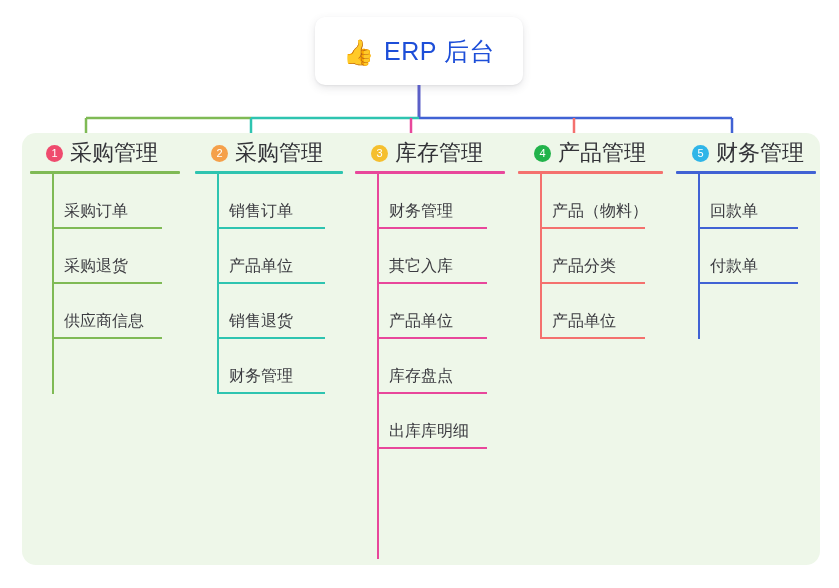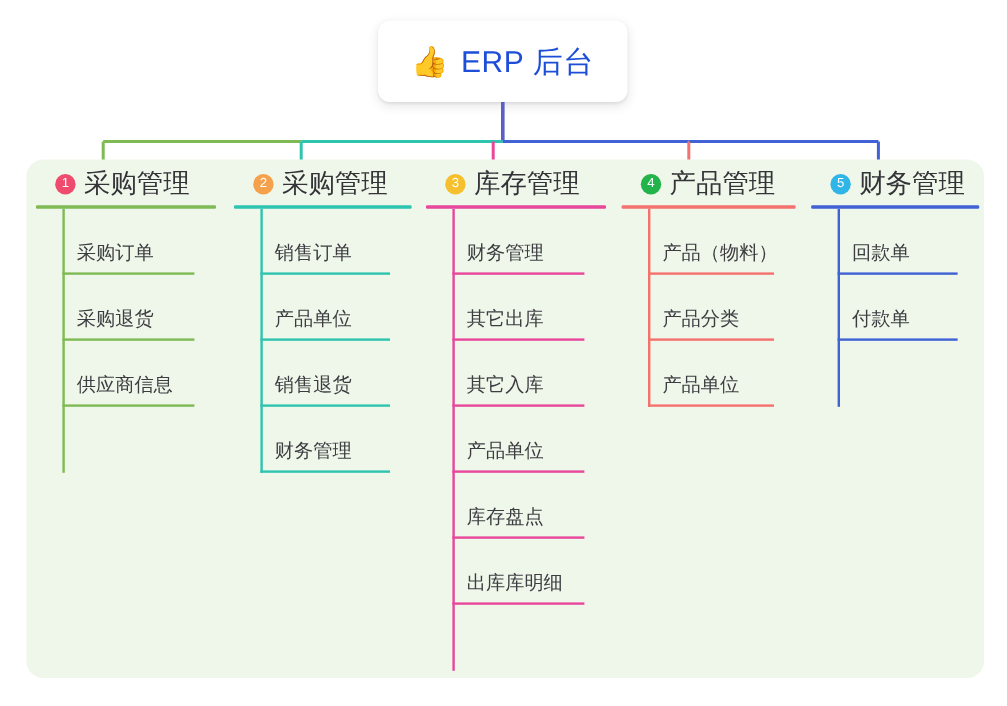--- a/index.html
+++ b/index.html
@@ -219,24 +219,20 @@
           <span class="col-title">库存管理</span>
         </div>
         <div class="head-rule" style="background: rgb(232, 71, 155); width: 150px;"></div>
         <div class="leaf-stack">
           <div class="spine" style="background: rgb(232, 71, 155); height: 385px;"></div>
           <div class="leaf">
             <span class="leaf-label">财务管理</span>
             <div class="leaf-rule" style="background: rgb(232, 71, 155); width: 110px;"></div>
           </div>
           <div class="leaf">
-            <span class="leaf-label">其它出库</span>
-            <div class="leaf-rule" style="background: rgb(232, 71, 155); width: 110px;"></div>
-          </div>
-          <div class="leaf">
             <span class="leaf-label">其它入库</span>
             <div class="leaf-rule" style="background: rgb(232, 71, 155); width: 110px;"></div>
           </div>
           <div class="leaf">
             <span class="leaf-label">产品单位</span>
             <div class="leaf-rule" style="background: rgb(232, 71, 155); width: 110px;"></div>
           </div>
           <div class="leaf">
             <span class="leaf-label">库存盘点</span>
             <div class="leaf-rule" style="background: rgb(232, 71, 155); width: 110px;"></div>

